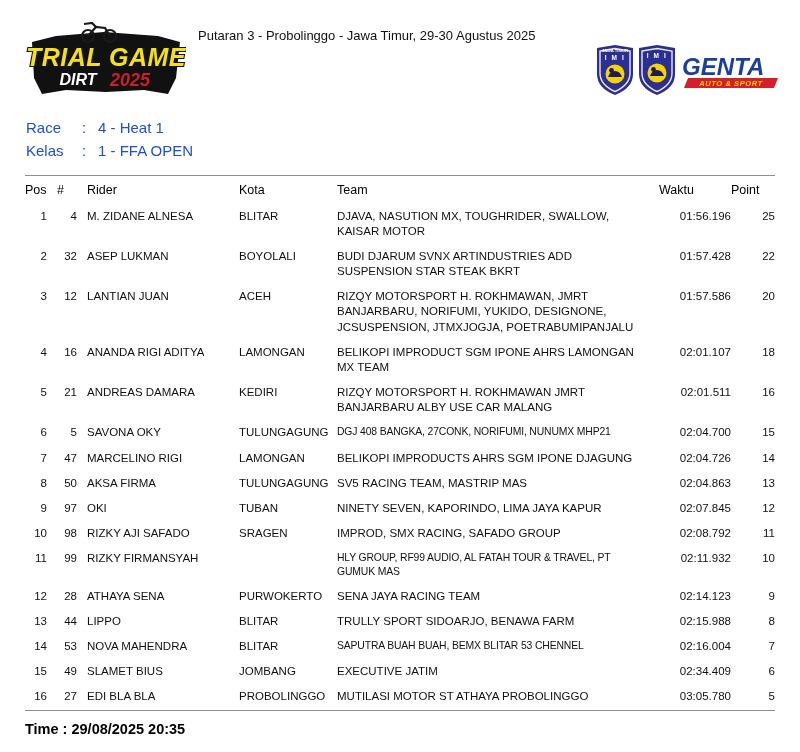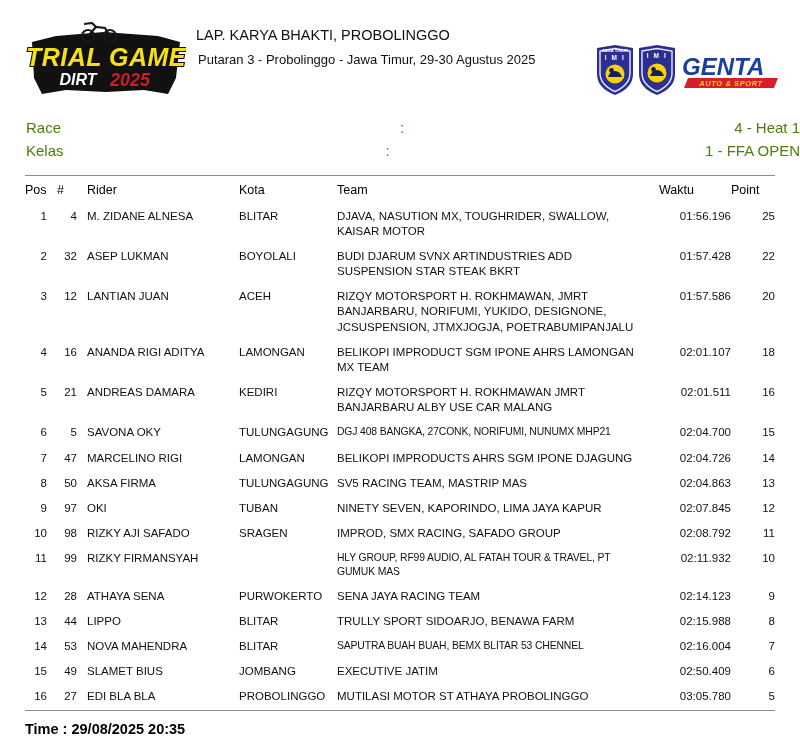--- a/index.html
+++ b/index.html
@@ -71,22 +71,21 @@
 
   
   .meta {
     margin: 8px 0 0 26px;
   }
   .meta-row {
     display: flex;
     align-items: baseline;
     font-size: 15px;
     line-height: 1.55;
-    color: #4d7c0f;
-    justify-content: space-between;
+    color: #1d4ed8;
   }
   .meta-label { width: 56px; }
   .meta-colon { width: 16px; }
   .meta-value { }
 
   
   .table-wrap {
     margin: 12px 25px 0 25px;
     position: relative;
   }
@@ -171,21 +170,20 @@
       </g>
 
       <text x="80" y="44" text-anchor="middle" font-family="Liberation Sans, sans-serif" font-size="25" font-weight="bold" font-style="italic" letter-spacing="0.5" fill="#f5e018" stroke="#111111" stroke-width="2.2" paint-order="stroke">TRIAL GAME</text>
 
       <text x="52" y="63" text-anchor="middle" font-family="Liberation Sans, sans-serif" font-size="16" font-weight="bold" font-style="italic" fill="#ffffff" stroke="#111111" stroke-width="1.6" paint-order="stroke">DIRT</text>
       <text x="104" y="64" text-anchor="middle" font-family="Liberation Sans, sans-serif" font-size="18" font-weight="bold" font-style="italic" fill="#cc1f2a" stroke="#111111" stroke-width="1.4" paint-order="stroke">2025</text>
     </svg>
   </div>
 
   <div class="title-block">
-    <p class="ev-venue">LAP. KARYA BHAKTI, PROBOLINGGO</p>
     <p class="ev-round">Putaran 3 - Probolinggo - Jawa Timur,  29-30 Agustus 2025</p>
   </div>
 
   <div class="sponsor-block">
 
     <svg width="42" height="52" viewBox="0 0 42 52" aria-hidden="true">
       <path d="M3 4 L21 1 L39 4 L39 30 Q39 44 21 51 Q3 44 3 30 Z" fill="#2b2f8f"></path>
       <path d="M6 7 L21 4.5 L36 7 L36 29 Q36 41 21 47.5 Q6 41 6 29 Z" fill="none" stroke="#e9e6f5" stroke-width="1.4"></path>
       <text x="21" y="8" text-anchor="middle" font-family="Liberation Sans, sans-serif" font-size="4.2" font-weight="bold" fill="#ffffff">JAWA TIMUR</text>
       <text x="21" y="16" text-anchor="middle" font-family="Liberation Sans, sans-serif" font-size="6.5" font-weight="bold" fill="#ffffff" letter-spacing="1.6">I M I</text>
@@ -365,21 +363,21 @@
           <td class="c-team squeeze">SAPUTRA BUAH BUAH, BEMX BLITAR 53 CHENNEL</td>
           <td class="c-time">02:16.004</td>
           <td class="c-point">7</td>
         </tr>
         <tr>
           <td class="c-pos">15</td>
           <td class="c-num">49</td>
           <td class="c-rider">SLAMET BIUS</td>
           <td class="c-kota">JOMBANG</td>
           <td class="c-team">EXECUTIVE JATIM</td>
-          <td class="c-time">02:50.409</td>
+          <td class="c-time">02:34.409</td>
           <td class="c-point">6</td>
         </tr>
         <tr>
           <td class="c-pos">16</td>
           <td class="c-num">27</td>
           <td class="c-rider">EDI BLA BLA</td>
           <td class="c-kota">PROBOLINGGO</td>
           <td class="c-team">MUTILASI MOTOR ST ATHAYA PROBOLINGGO</td>
           <td class="c-time">03:05.780</td>
           <td class="c-point">5</td>

